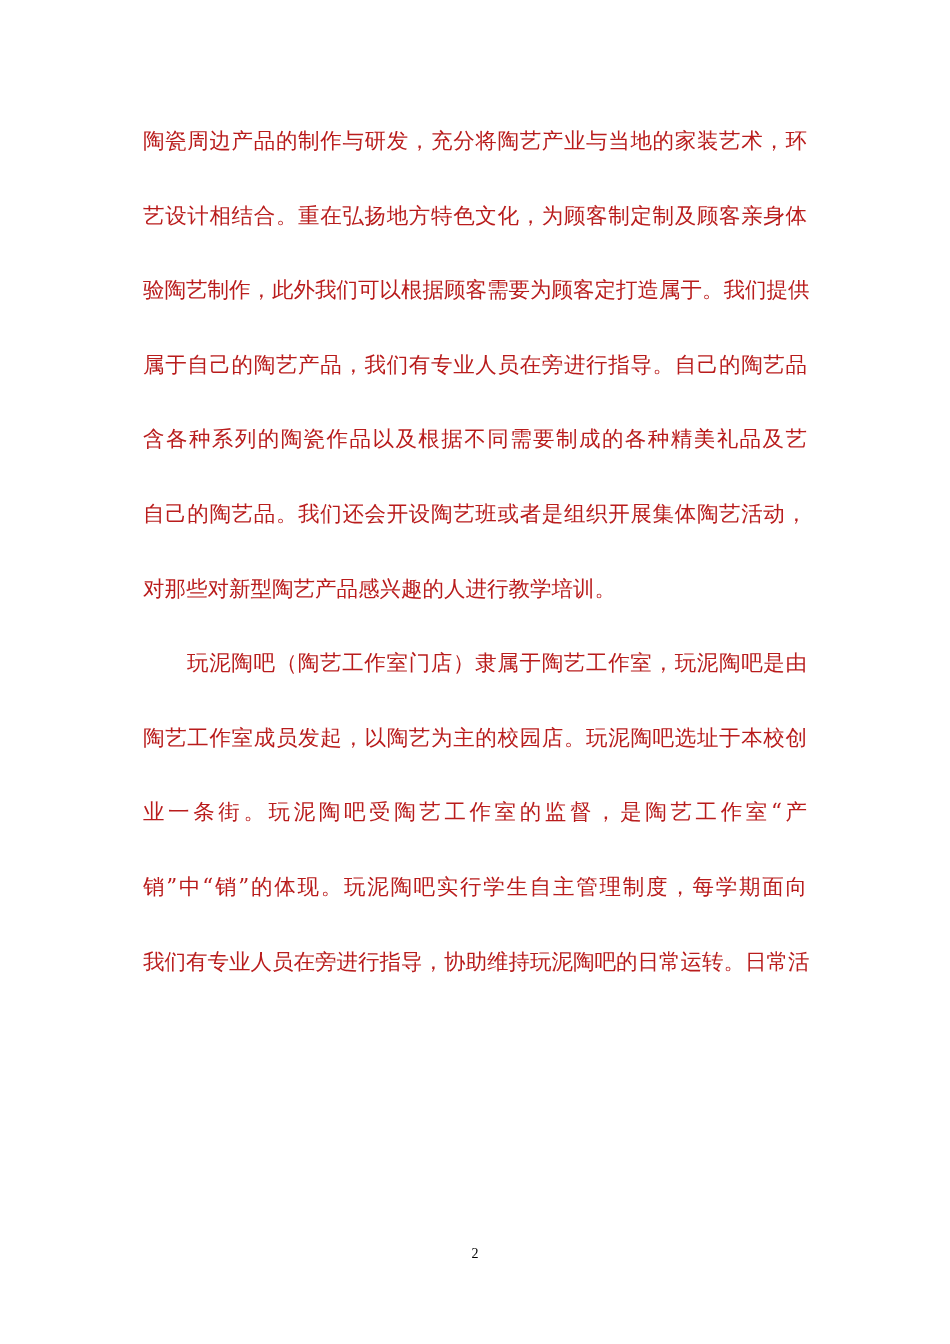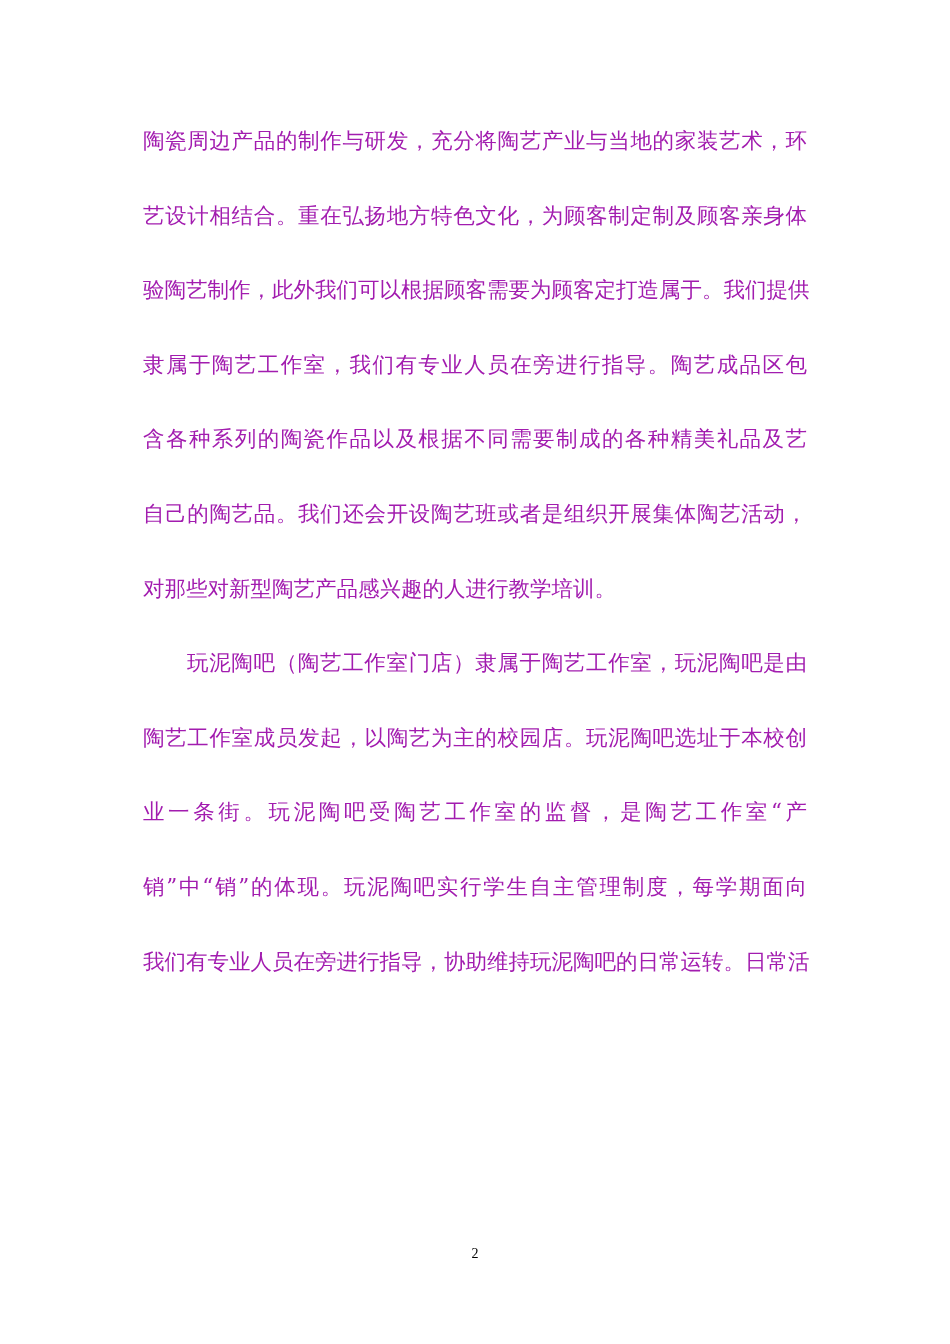--- a/index.html
+++ b/index.html
@@ -21,21 +21,21 @@
       height: 1344px;
       background: #ffffff;
     }
     .body-text {
       position: absolute;
       left: 143px;
       top: 123px;
       width: 664px;
       font-family: "DejaVu Serif", "Liberation Serif", serif;
       font-size: 21.5px;
-      color: #a21caf;
+      color: #b91c1c;
     }
     .line {
       display: block;
       height: 74.6px;
       line-height: 36px;
       white-space: nowrap;
       text-align: justify;
       text-align-last: justify;
       letter-spacing: 0;
     }
@@ -58,21 +58,21 @@
   </style>
 </head>
 <body>
 
 <div class="page">
   <div class="body-text">
 
     <span class="line">陶瓷周边产品的制作与研发，充分将陶艺产业与当地的家装艺术，环</span>
     <span class="line">艺设计相结合。重在弘扬地方特色文化，为顾客制定制及顾客亲身体</span>
     <span class="line">验陶艺制作，此外我们可以根据顾客需要为顾客定打造属于。我们提供</span>
-    <span class="line">隶属于陶艺工作室，我们有专业人员在旁进行指导。陶艺成品区包</span>
+    <span class="line">属于自己的陶艺产品，我们有专业人员在旁进行指导。自己的陶艺品</span>
     <span class="line">含各种系列的陶瓷作品以及根据不同需要制成的各种精美礼品及艺</span>
     <span class="line">自己的陶艺品。我们还会开设陶艺班或者是组织开展集体陶艺活动，</span>
     <span class="line last">对那些对新型陶艺产品感兴趣的人进行教学培训。</span>
 
     <span class="line indent">玩泥陶吧（陶艺工作室门店）隶属于陶艺工作室，玩泥陶吧是由</span>
     <span class="line">陶艺工作室成员发起，以陶艺为主的校园店。玩泥陶吧选址于本校创</span>
     <span class="line">业一条街。玩泥陶吧受陶艺工作室的监督，是陶艺工作室“产</span>
     <span class="line">销”中“销”的体现。玩泥陶吧实行学生自主管理制度，每学期面向</span>
     <span class="line">我们有专业人员在旁进行指导，协助维持玩泥陶吧的日常运转。日常活</span>
   </div>

